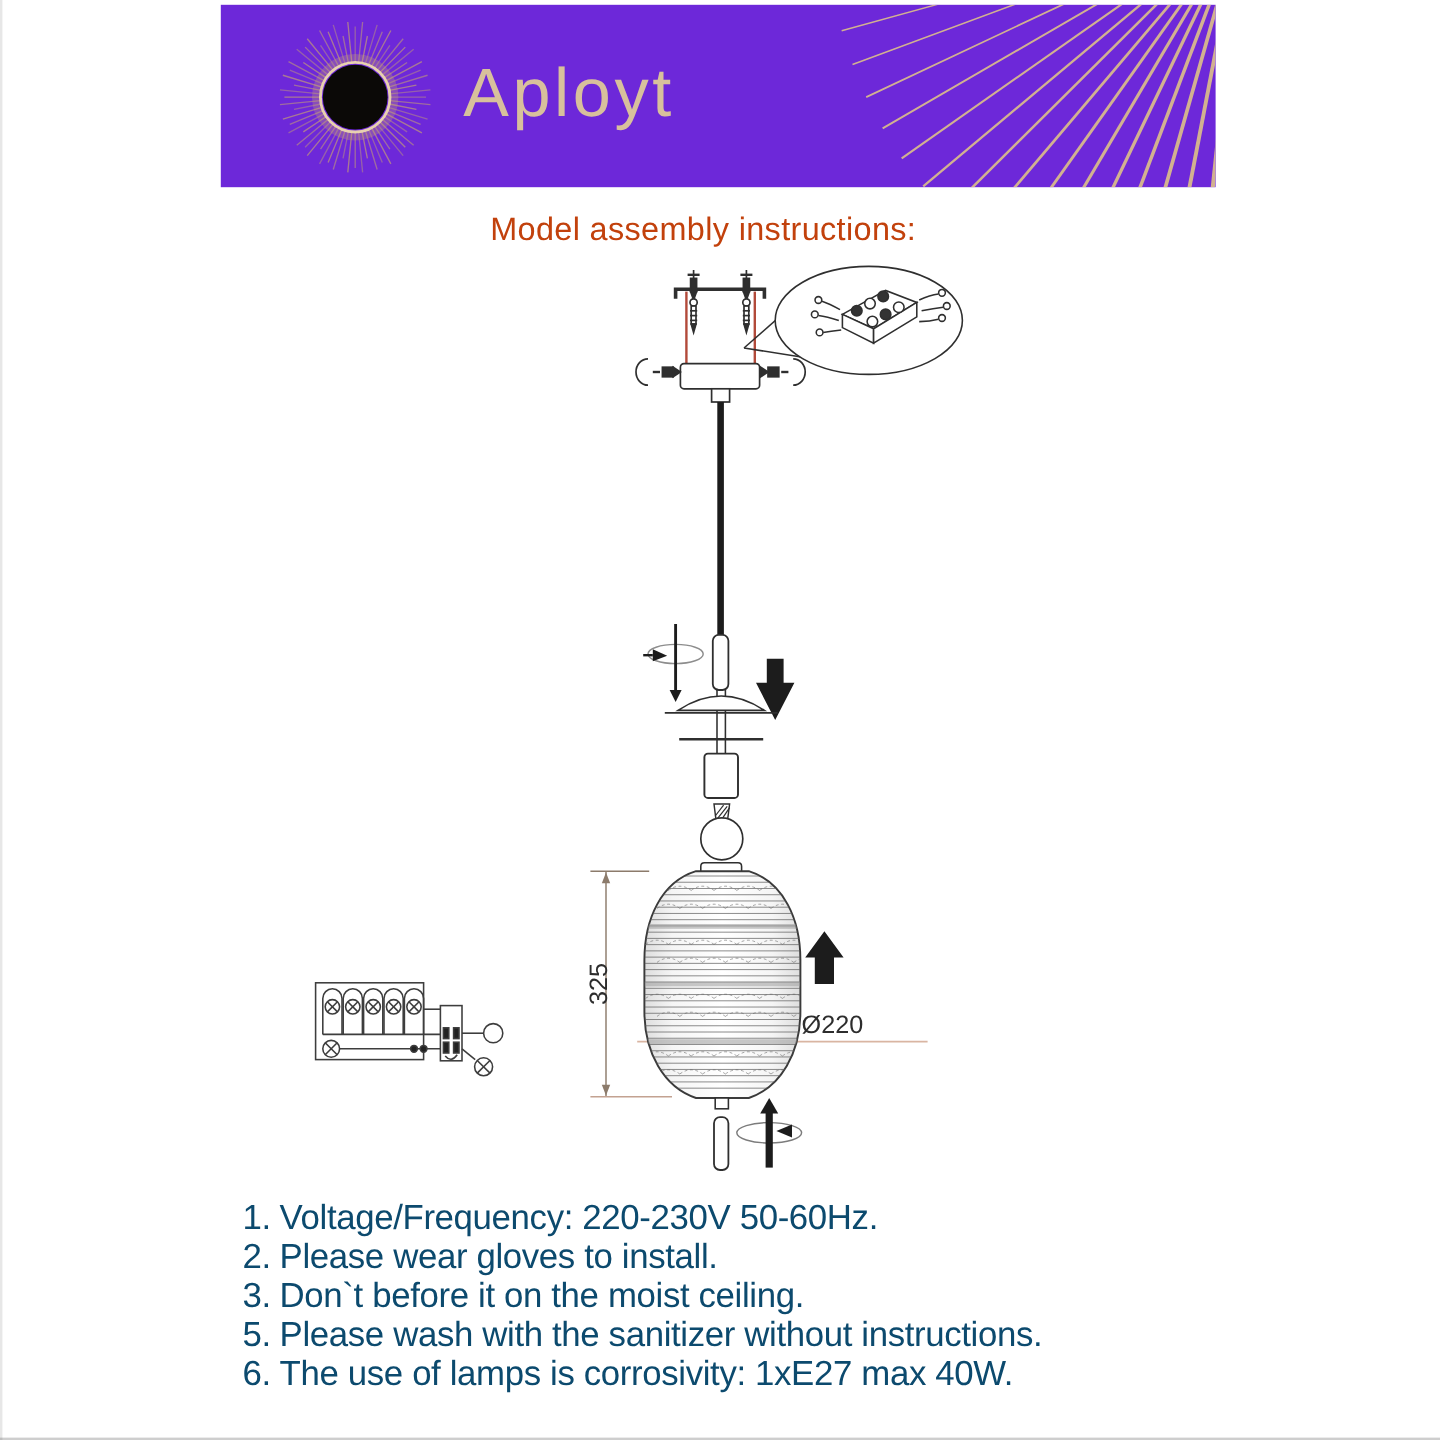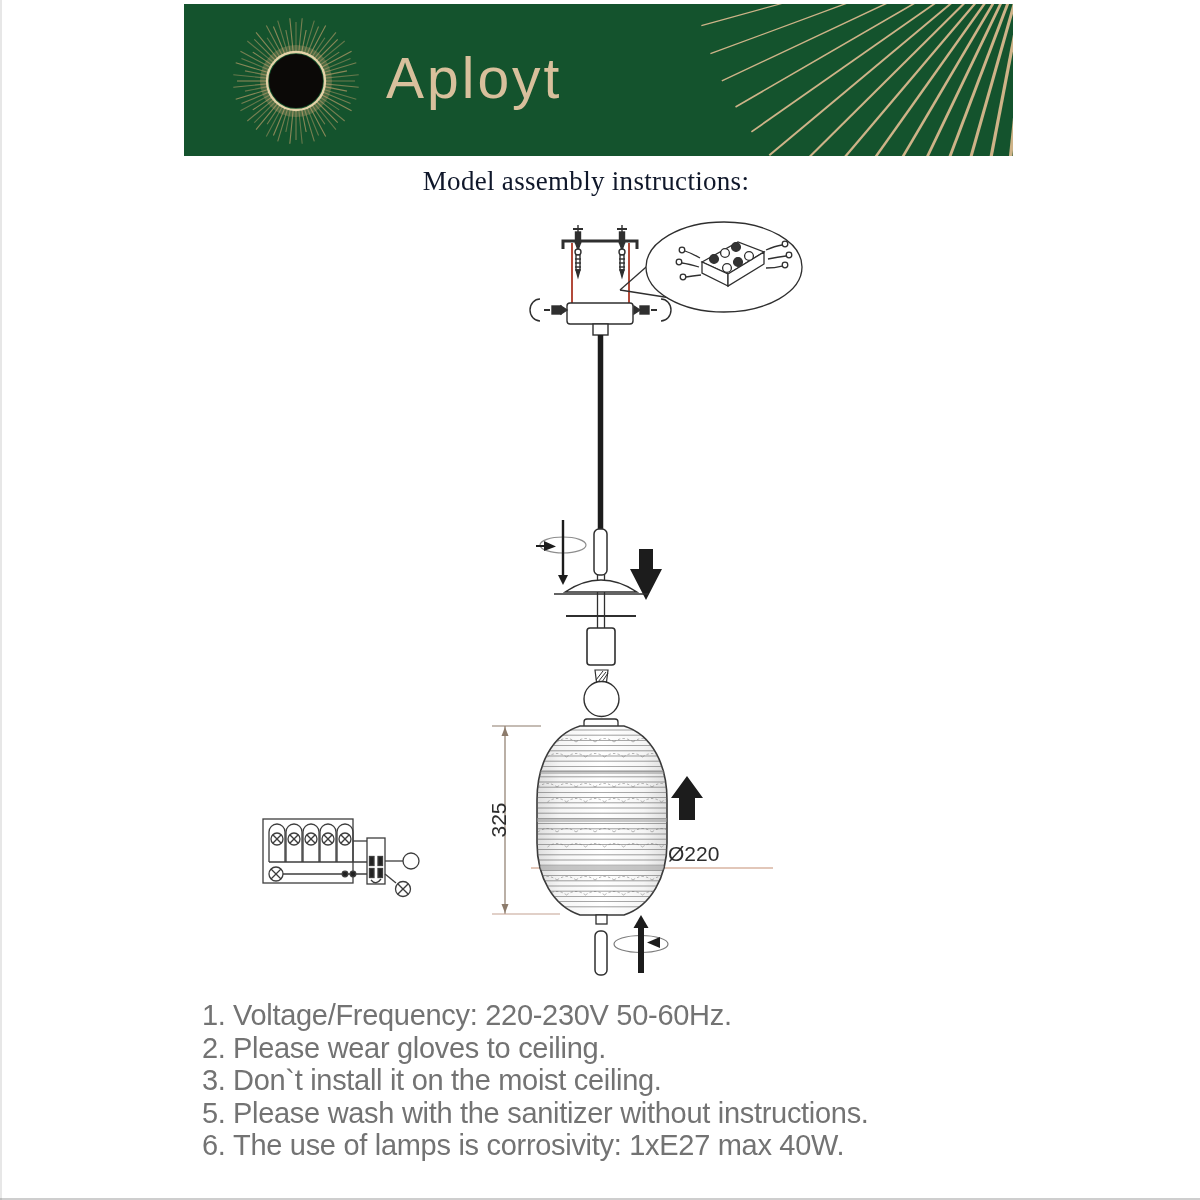--- a/index.html
+++ b/index.html
@@ -1,31 +1,31 @@
 <!DOCTYPE html>
 <html><head>
 <meta charset="utf-8">
 <style>
   html,body{margin:0;padding:0;background:#fff;}
   .page{position:relative;width:1200px;height:1200px;background:#ffffff;overflow:hidden;
         font-family:"Liberation Sans",sans-serif;}
   
-  .banner{position:absolute;left:184px;top:4px;width:829px;height:152px;background:#14532d;overflow:hidden;}
+  .banner{position:absolute;left:184px;top:4px;width:829px;height:152px;background:#6d28d9;overflow:hidden;}
   .banner svg{position:absolute;left:0;top:0;}
   .brand-name{position:absolute;left:202px;top:0;height:152px;line-height:148px;
               font-size:57px;font-weight:300;letter-spacing:3px;color:#d8c09c;}
   
-  .title-block{position:absolute;left:0;top:166px;width:1172px;text-align:center;color:#0f172a;font-family:Liberation Serif, serif;}
+  .title-block{position:absolute;left:0;top:176px;width:1172px;text-align:center;color:#c2410c;}
   .title-line{font-size:27px;line-height:31px;font-weight:500;letter-spacing:.3px;}
   
   .diagram{position:absolute;left:0;top:0;width:1200px;height:1200px;}
   .dimtext{font-size:21px;fill:#2d2d2d;font-family:"Liberation Sans",sans-serif;}
   
   .instructions{position:absolute;left:202px;top:999px;margin:0;padding:0;list-style:none;
-                font-size:29px;line-height:32.6px;color:#737373;letter-spacing:-0.3px;}
+                font-size:29px;line-height:32.6px;color:#0c4a6e;letter-spacing:-0.3px;}
   .instructions .num{display:inline-block;width:31px;}
   
   .scan-edge-bottom{position:absolute;left:0;bottom:0;width:100%;height:2px;background:rgba(60,60,60,.25);}
   .scan-edge-left{position:absolute;left:0;top:0;width:2px;height:100%;background:rgba(120,120,120,.18);}
 </style>
 </head>
 <body>
 
 <div class="page">
 
@@ -413,21 +413,21 @@
         <circle cx="411" cy="861" r="8"></circle>
       <line x1="385" y1="874" x2="396" y2="883"></line>
       <circle cx="403" cy="889" r="7.5"></circle>
       <line x1="397.7" y1="883.7" x2="408.3" y2="894.3"></line>
         <line x1="397.7" y1="894.3" x2="408.3" y2="883.7"></line>
     </g>
   </svg>
 
   <ol class="instructions">
     <li><span class="num">1.</span><span>Voltage/Frequency: 220-230V 50-60Hz.</span></li>
-    <li><span class="num">2.</span><span>Please wear gloves to ceiling.</span></li>
-    <li><span class="num">3.</span><span>Don`t install it on the moist ceiling.</span></li>
+    <li><span class="num">2.</span><span>Please wear gloves to install.</span></li>
+    <li><span class="num">3.</span><span>Don`t before it on the moist ceiling.</span></li>
     <li><span class="num">5.</span><span>Please wash with the sanitizer without instructions.</span></li>
     <li><span class="num">6.</span><span>The use of lamps is corrosivity: 1xE27 max 40W.</span></li>
   </ol>
 
   <div class="scan-edge-bottom"></div>
   <div class="scan-edge-left"></div>
 </div>
 
 </body></html>

